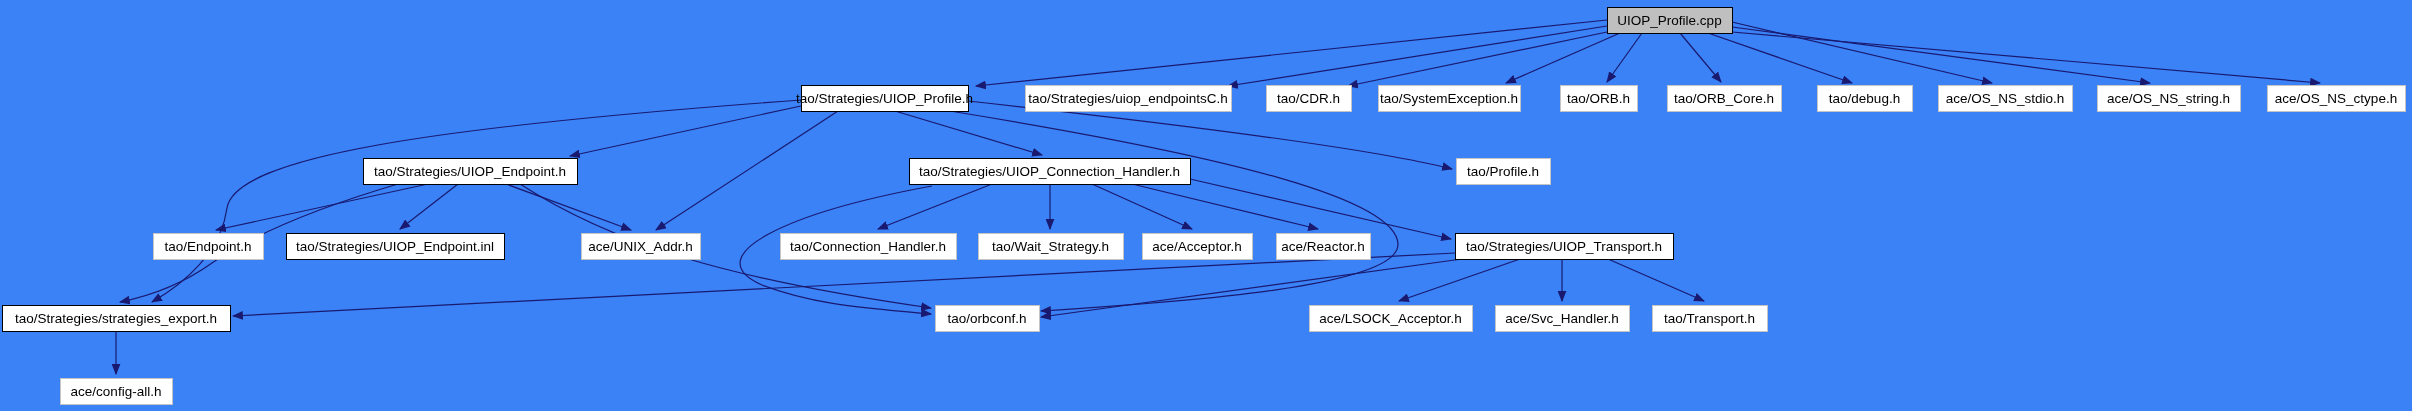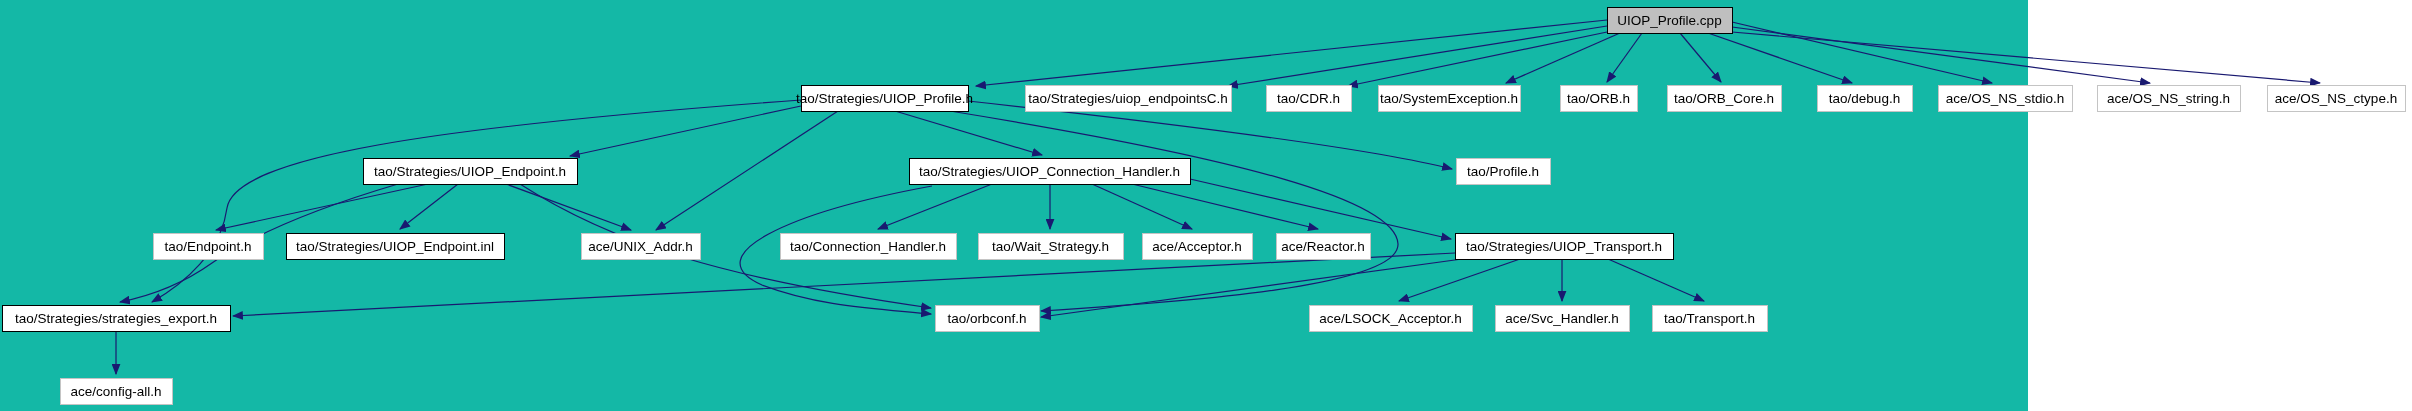--- a/index.html
+++ b/index.html
@@ -1,16 +1,16 @@
 <!DOCTYPE html>
 <html><head>
 <meta charset="utf-8">
 <style>
   html,body{margin:0;padding:0;background:#ffffff;}
-  .graph-wrap{width:2028px;height:411px;position:relative;background:#14b8a6;}
+  .graph-wrap{width:2412px;height:411px;position:relative;background:#3b82f6;}
   svg text{
     font-family:"Liberation Sans", sans-serif;
     font-size:13.5px;
     fill:#000000;
   }
   svg .node-rect{shape-rendering:crispEdges;}
 </style>
 </head>
 <body>
 

